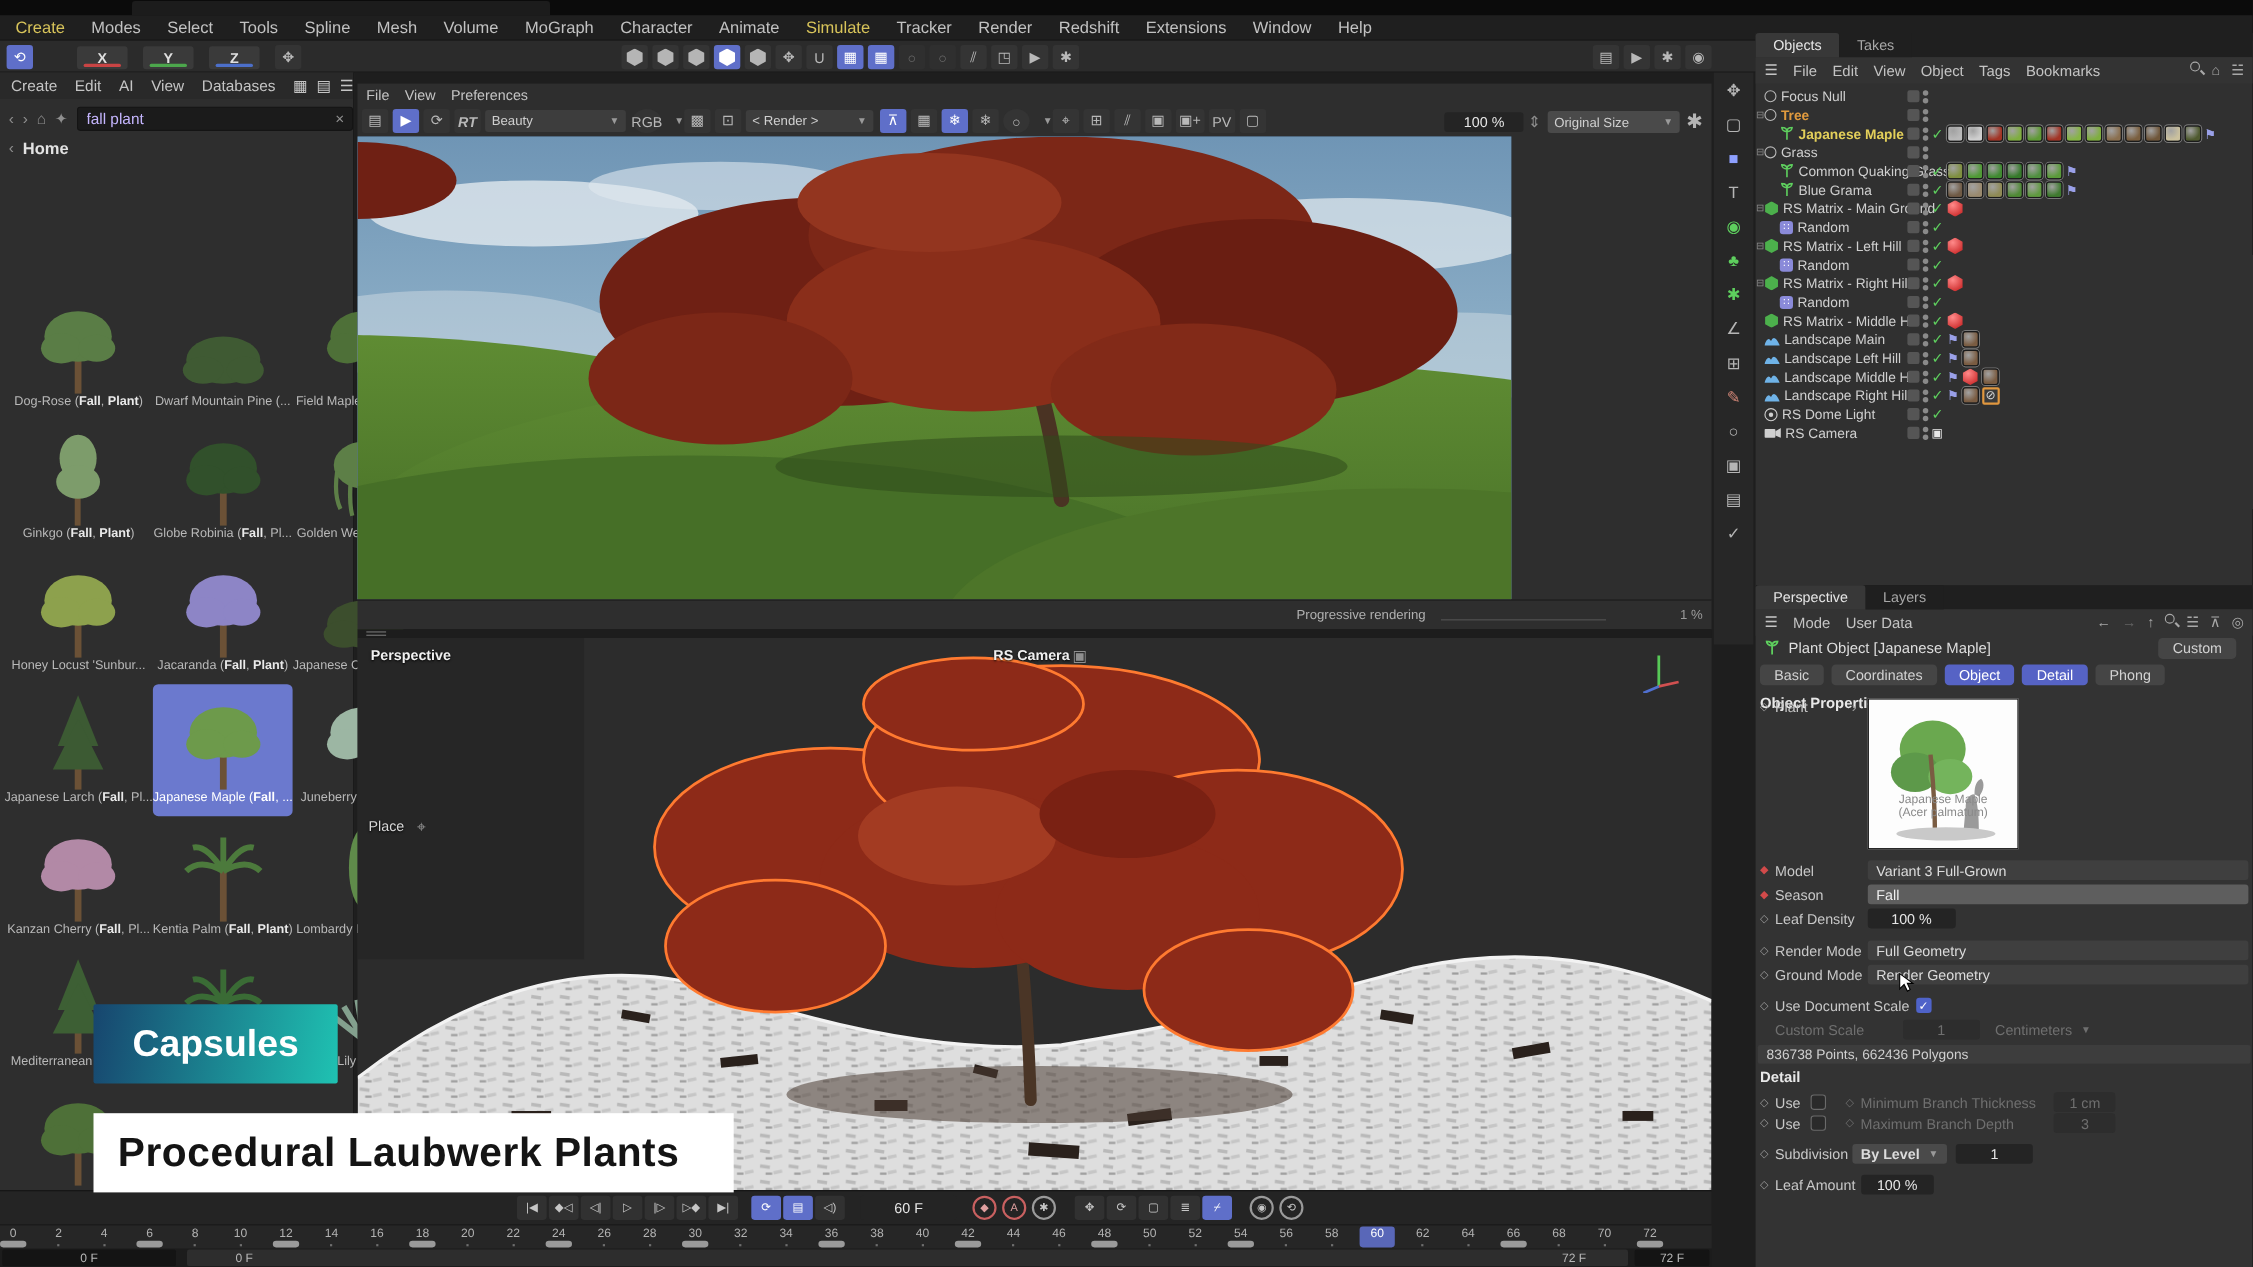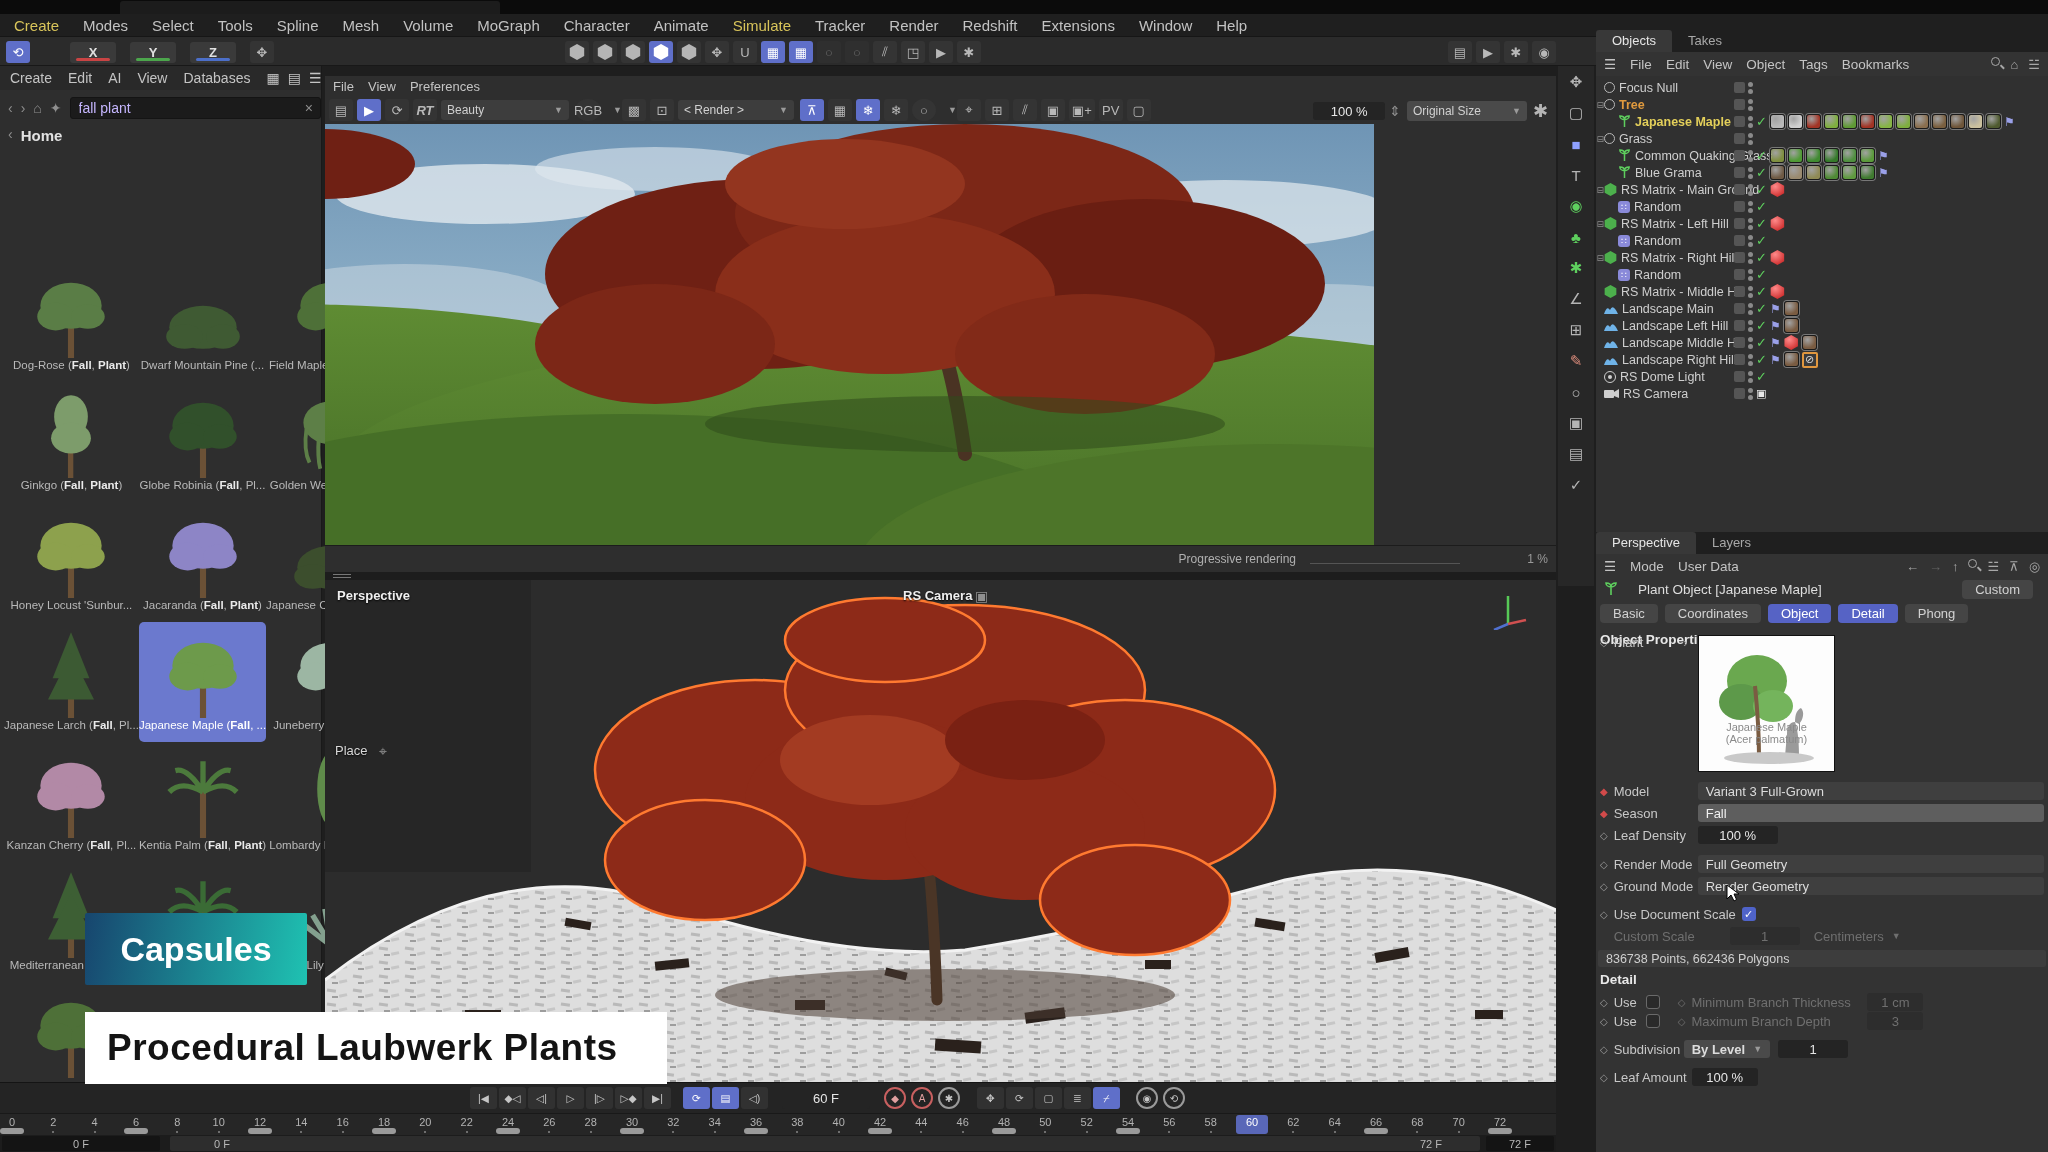--- a/index.html
+++ b/index.html
@@ -896,21 +896,21 @@
       <span class="ric">
         <span>←</span>
         <span style="opacity:.4">→</span>
         <span>↑</span>
         <span class="ic-search"></span>
         <span>☱</span>
         <span>⊼</span>
         <span>◎</span>
       </span>
     </div>
-    <div class="flex" style="height:22px;padding:0 8px;gap:20px">
+    <div class="flex" style="height:22px;padding:0 8px;gap:8px">
       <svg width="14" height="14" viewBox="0 0 14 14">
         <path d="M7 13 C7 8 7 6 7 5 M7 5 C4 5 2 3 2 1 C5 1 7 2 7 5 M7 5 C10 5 12 3 12 1 C9 1 7 2 7 5" stroke="#5ecf5e" stroke-width="1.6" fill="none"></path>
       </svg>
       <span style="font-size:13.5px;color:#dedede">Plant Object [Japanese Maple]</span>
       <span class="achip" style="margin-left:auto">Custom</span>
     </div>
     <div class="flex" id="attr-chips" style="height:26px;padding:0 4px">
         <span class="achip">Basic</span>
         <span class="achip">Coordinates</span>
         <span class="achip active">Object</span>

